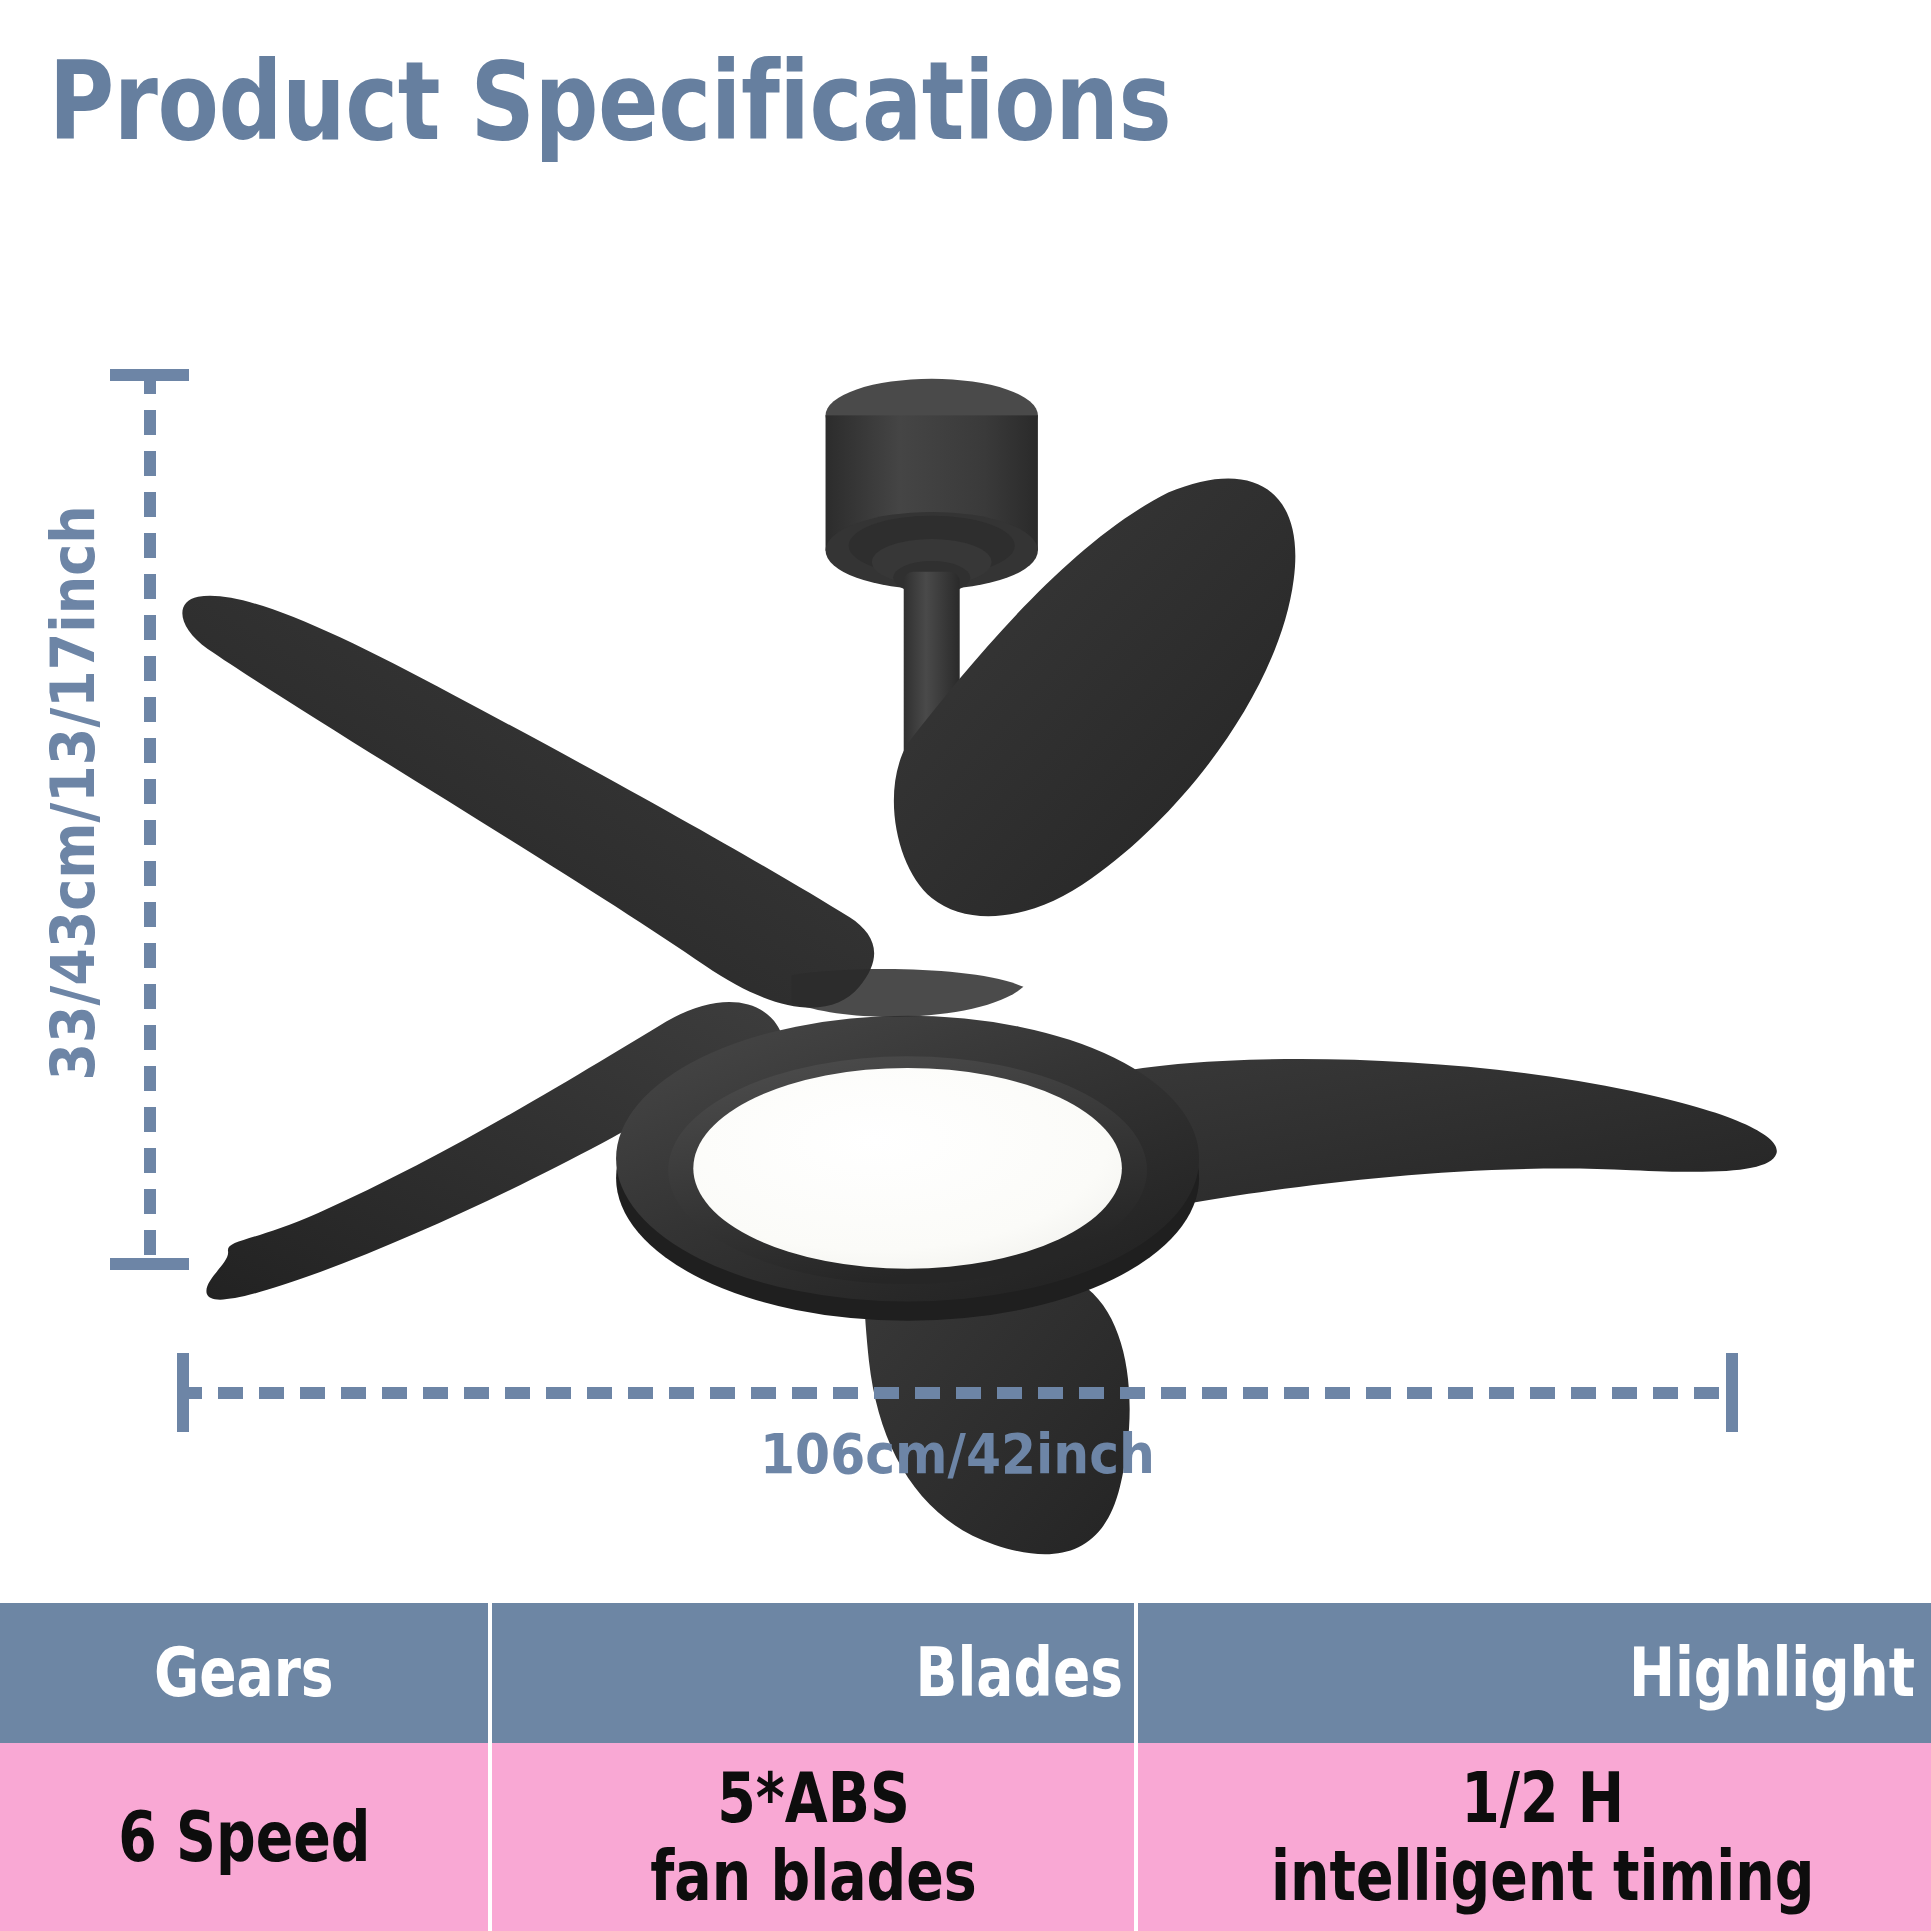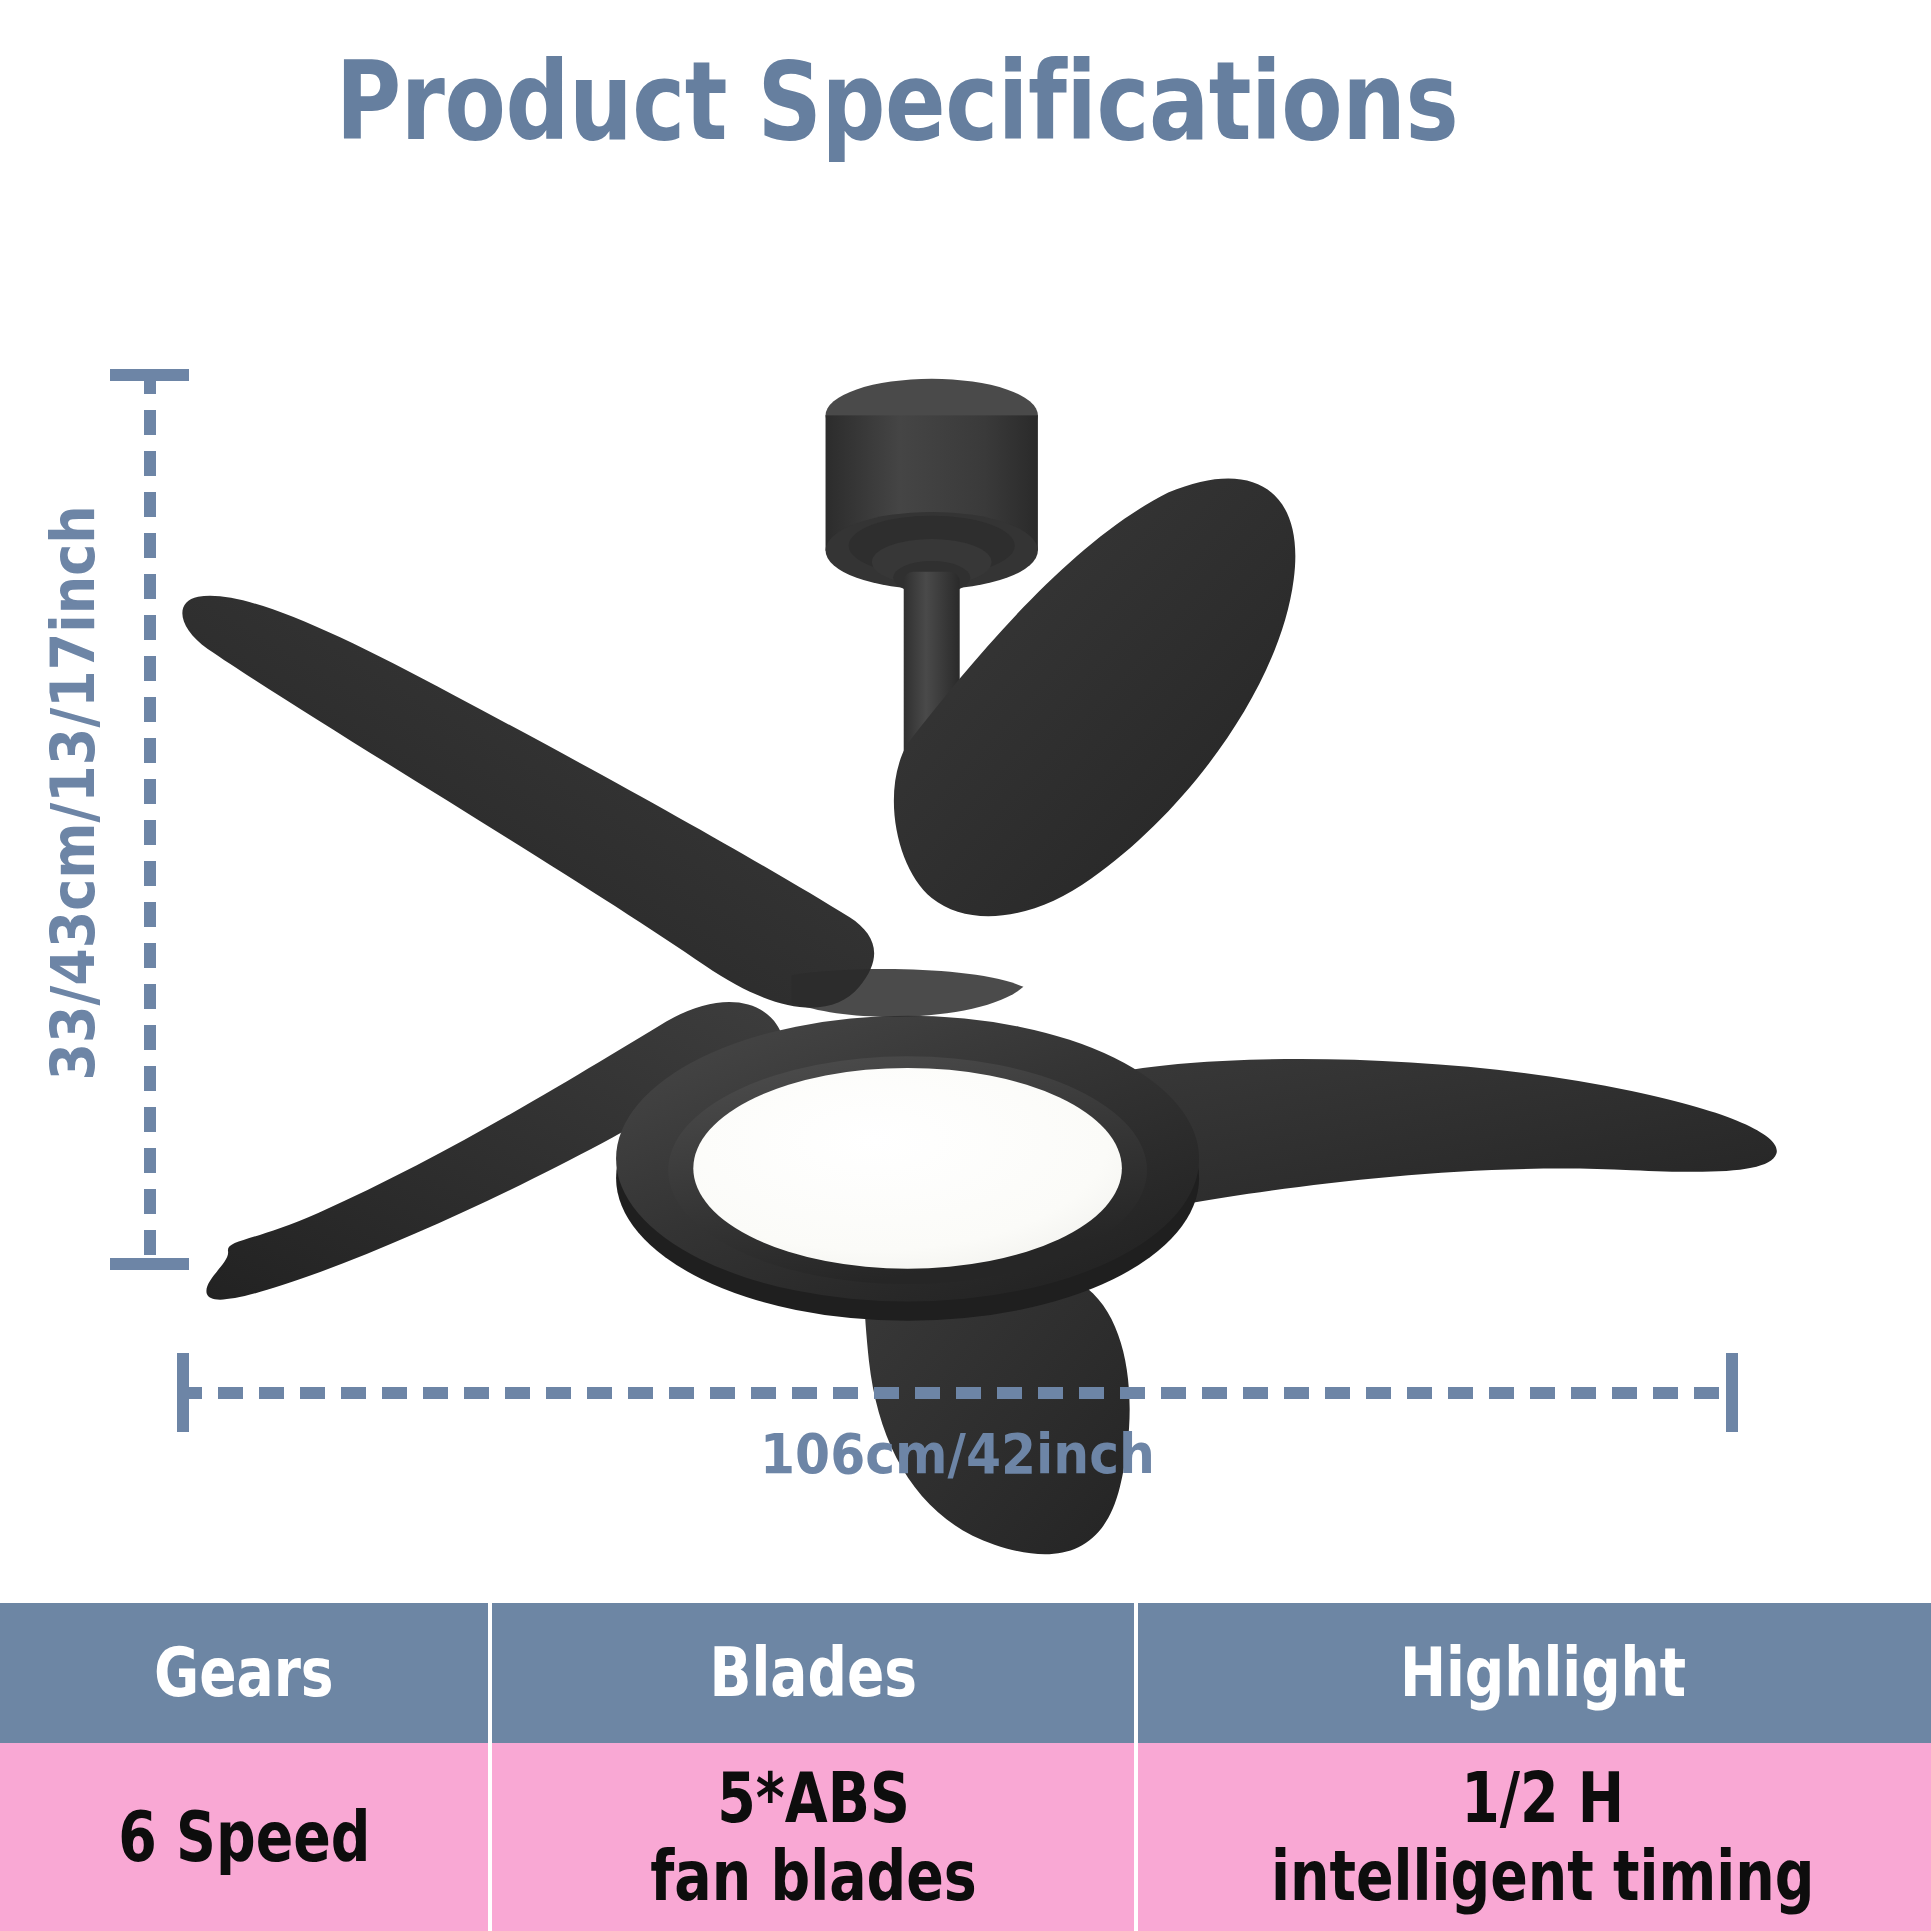--- a/index.html
+++ b/index.html
@@ -17,21 +17,20 @@
 
   
   #title-bar {
     position: absolute;
     left: 0;
     top: 0;
     width: 1794px;
     height: 203px;
     display: flex;
     align-items: center;
-    justify-content: center;
   }
   #page-title {
     font-family: "DejaVu Sans Condensed", "Liberation Sans Narrow", "Liberation Sans", sans-serif;
     font-weight: 700;
     font-size: 108px;
     letter-spacing: -0.5px;
     color: #667f9f;
     line-height: 1;
     transform: scaleX(0.92);
     transform-origin: center;
@@ -147,21 +146,21 @@
     display: flex;
     align-items: center;
     justify-content: center;
     text-align: center;
     box-sizing: border-box;
   }
   .col-0 { width: 488px; }
   .col-1 { width: 647px; }
   .col-2 { width: 797px; padding-left: 16px; }
 
-  #spec-head .col + .col { border-left: 4.8px solid #ffffff; }
+  #spec-head .col + .col { border-left: 4.8px solid #ffffff; justify-content: flex-end; }
   #spec-body .col + .col { border-left: 4.8px solid #ffffff; }
 
   .head-label {
     font-family: "DejaVu Sans Condensed", "Liberation Sans Narrow", "Liberation Sans", sans-serif;
     font-weight: 700;
     font-size: 68px;
     color: #ffffff;
     line-height: 1.05;
     transform: scaleX(0.9);
   }

